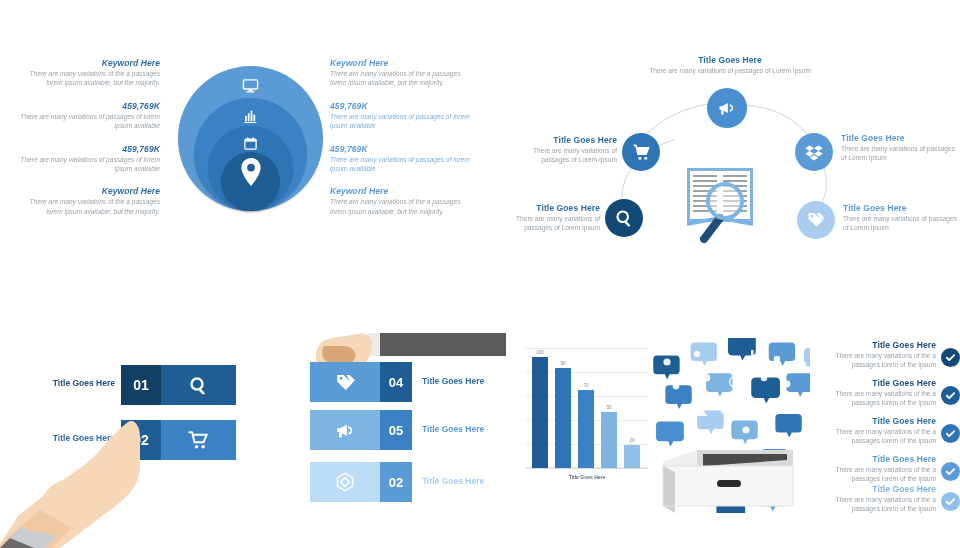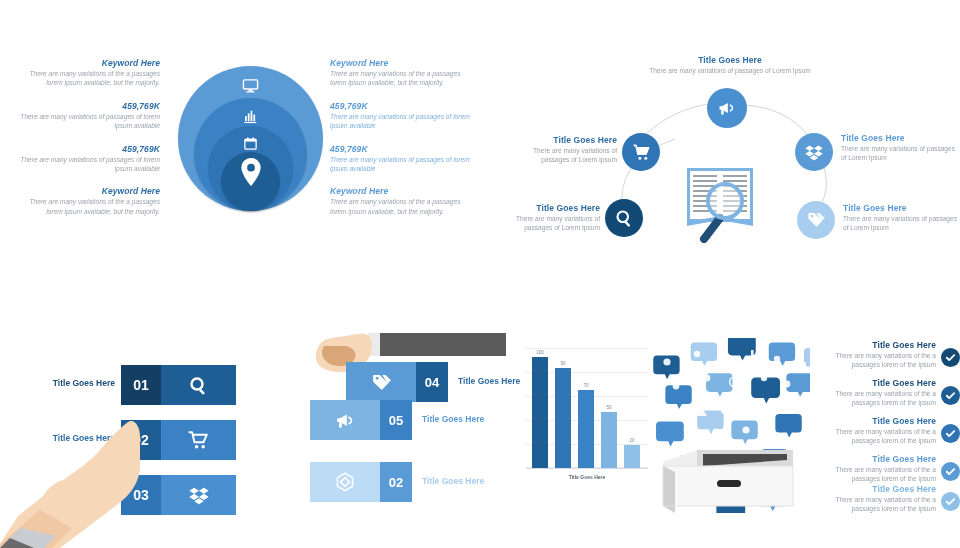--- a/index.html
+++ b/index.html
@@ -278,65 +278,52 @@
     <div class="numbox" style="background:#1f5e94;">02</div>
     <div class="iconbox" style="background:#3b82c4;">
       <svg width="21" height="21" viewBox="0 0 24 24" fill="#fff">
           <path d="M1.5 2.5h3.2L7.4 14h10.3L21.5 5.4H7" stroke="#fff" stroke-width="2.2" fill="none" stroke-linejoin="round" stroke-linecap="round"></path>
           <circle cx="9.8" cy="19.2" r="2"></circle>
           <circle cx="17.3" cy="19.2" r="2"></circle>
         </svg>
     </div>
   </div>
 
-  <div class="row" style="left:121px;top:145px;width:115px;">
-    <div class="lbl num-title" style="color:#5b9bd5;">Title Goes Here</div>
-    <div class="numbox" style="background:#2f74b5;">03</div>
-    <div class="iconbox" style="background:#4a90d0;">
-      <svg width="22" height="21" viewBox="0 0 24 24" fill="#fff">
-          <path d="M6.4 3L1 6.6l5.4 3.5L12 6.6 6.4 3z"></path>
-          <path d="M17.6 3L12 6.6l5.6 3.5L23 6.6 17.6 3z"></path>
-          <path d="M1 13.6l5.4 3.5L12 13.6 6.4 10.1 1 13.6z"></path>
-          <path d="M17.6 10.1L12 13.6l5.6 3.5 5.4-3.5-5.4-3.5z"></path>
-          <path d="M6.6 18.5L12 22l5.4-3.5L12 15.1l-5.4 3.4z"></path>
-        </svg>
-    </div>
-  </div>
 
   <svg style="position:absolute;left:0;top:78px;" width="190" height="140">
     <path d="M128 14 C120 20 108 32 100 42 C92 52 80 60 66 70 L18 108 L0 136 L0 140 L60 140 L118 96 C132 86 140 72 140 58 L140 28 C140 18 134 10 128 14 Z" fill="#f6d7b8"></path>
     <path d="M62 72 C52 76 44 84 40 94 C36 104 38 112 46 114 C54 116 64 110 70 100 L78 86 Z" fill="#f6d7b8"></path>
     <path d="M40 102 L0 136 L0 140 L52 140 L72 120 Z" fill="#f0c9a4"></path>
     <path d="M20 120 L0 140 L44 140 L56 128 Z" fill="#c9cdd1"></path>
     <path d="M10 130 L0 140 L34 140 Z" fill="#6a6a6a"></path>
   </svg>
 </div>
 
 <div class="panel" id="p4">
 
   <svg style="position:absolute;left:55px;top:0;" width="200" height="48">
     <rect x="66" y="3" width="130" height="23" fill="#5b5b5b"></rect>
     <rect x="58" y="3" width="12" height="23" fill="#ebebeb"></rect>
     <path d="M10 14 C6 20 4 28 8 34 C14 42 30 44 44 40 C56 36 62 26 62 14 C62 6 56 2 48 4 L22 8 C16 9 12 11 10 14 Z" fill="#f6d7b8"></path>
     <path d="M14 16 C10 22 12 30 20 34 C28 38 40 36 44 30 C48 24 44 18 36 16 Z" fill="#d9a777"></path>
   </svg>
 
-  <div class="row2" style="top:32px;width:102px;margin-left:36px;">
+  <div class="row2" style="top:32px;width:102px;">
     <div class="iconbox" style="background:#5b9bd5;">
       <svg width="21" height="21" viewBox="0 0 24 24" fill="#fff">
           <path d="M2.5 11V3.4h7.4l9.7 9.7-7.4 7.4L2.5 11z"></path>
           <circle cx="7" cy="7.2" r="1.6" fill="#5b9bd5"></circle>
           <path d="M13 3.4h3.7l6.1 6.1-3.8 3.8z"></path>
         </svg>
     </div>
     <div class="numbox" style="background:#1f5e94;">04</div>
     <div class="lbl num-title" style="color:#2e6da4;">Title Goes Here</div>
   </div>
 
-  <div class="row2" style="top:70px;width:106px;border-radius:15px;">
+  <div class="row2" style="top:80px;width:106px;border-radius:15px;">
     <div class="iconbox" style="background:#7db4e2;">
       <svg width="21" height="21" viewBox="0 0 24 24" fill="#fff">
           <path d="M2.5 9.5v4.3h3.2l7.8 4.4V5.1L5.7 9.5H2.5z"></path>
           <path d="M16 8.2c1.7 1 2.8 2.2 2.8 3.7s-1.1 2.8-2.8 3.7" stroke="#fff" stroke-width="1.9" fill="none" stroke-linecap="round"></path>
           <rect x="4.6" y="13.8" width="3.2" height="6.4" rx="1.3"></rect>
         </svg>
     </div>
     <div class="numbox" style="background:#3b82c4;">05</div>
     <div class="lbl num-title" style="color:#5b9bd5;">Title Goes Here</div>
   </div>

